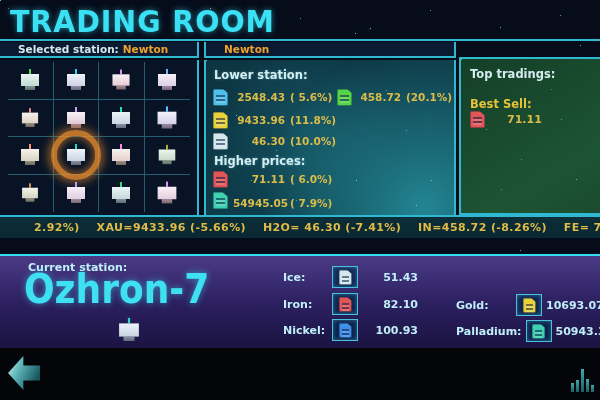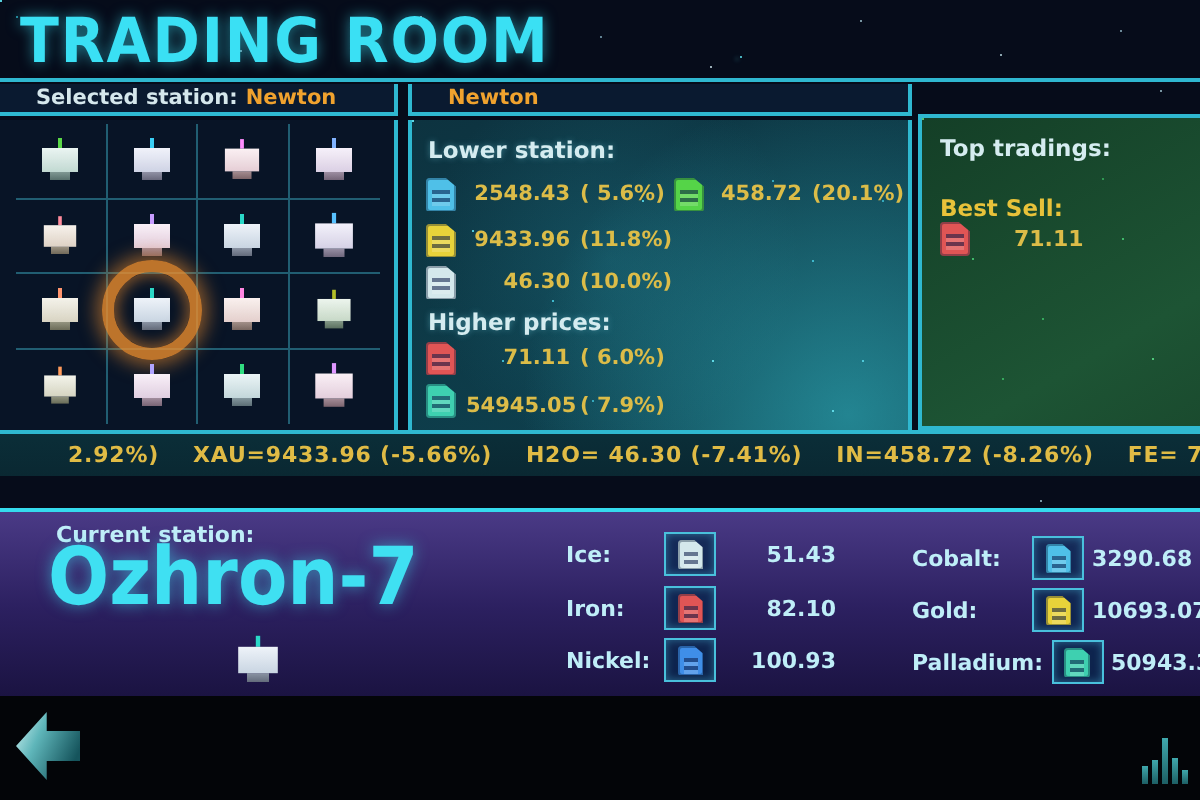--- a/index.html
+++ b/index.html
@@ -323,27 +323,20 @@
       <span class="cval">82.10</span>
     </div>
     <div class="crow c1" style="top:63px;">
       <span class="clabel">Nickel:</span>
       <span class="cbox">
           <span class="card" style="--c: #3f8ee8;"></span>
         </span>
       <span class="cval">100.93</span>
     </div>
 
-    <div class="crow c2" style="top:12px;">
-      <span class="clabel">Cobalt:</span>
-      <span class="cbox">
-          <span class="card" style="--c: #4fc0e8;"></span>
-        </span>
-      <span class="cval">3290.68</span>
-    </div>
     <div class="crow c2" style="top:38px;">
       <span class="clabel">Gold:</span>
       <span class="cbox">
           <span class="card" style="--c: #e8d23a;"></span>
         </span>
       <span class="cval">10693.07</span>
     </div>
     <div class="crow c2" style="top:64px;">
       <span class="clabel">Palladium:</span>
       <span class="cbox">

